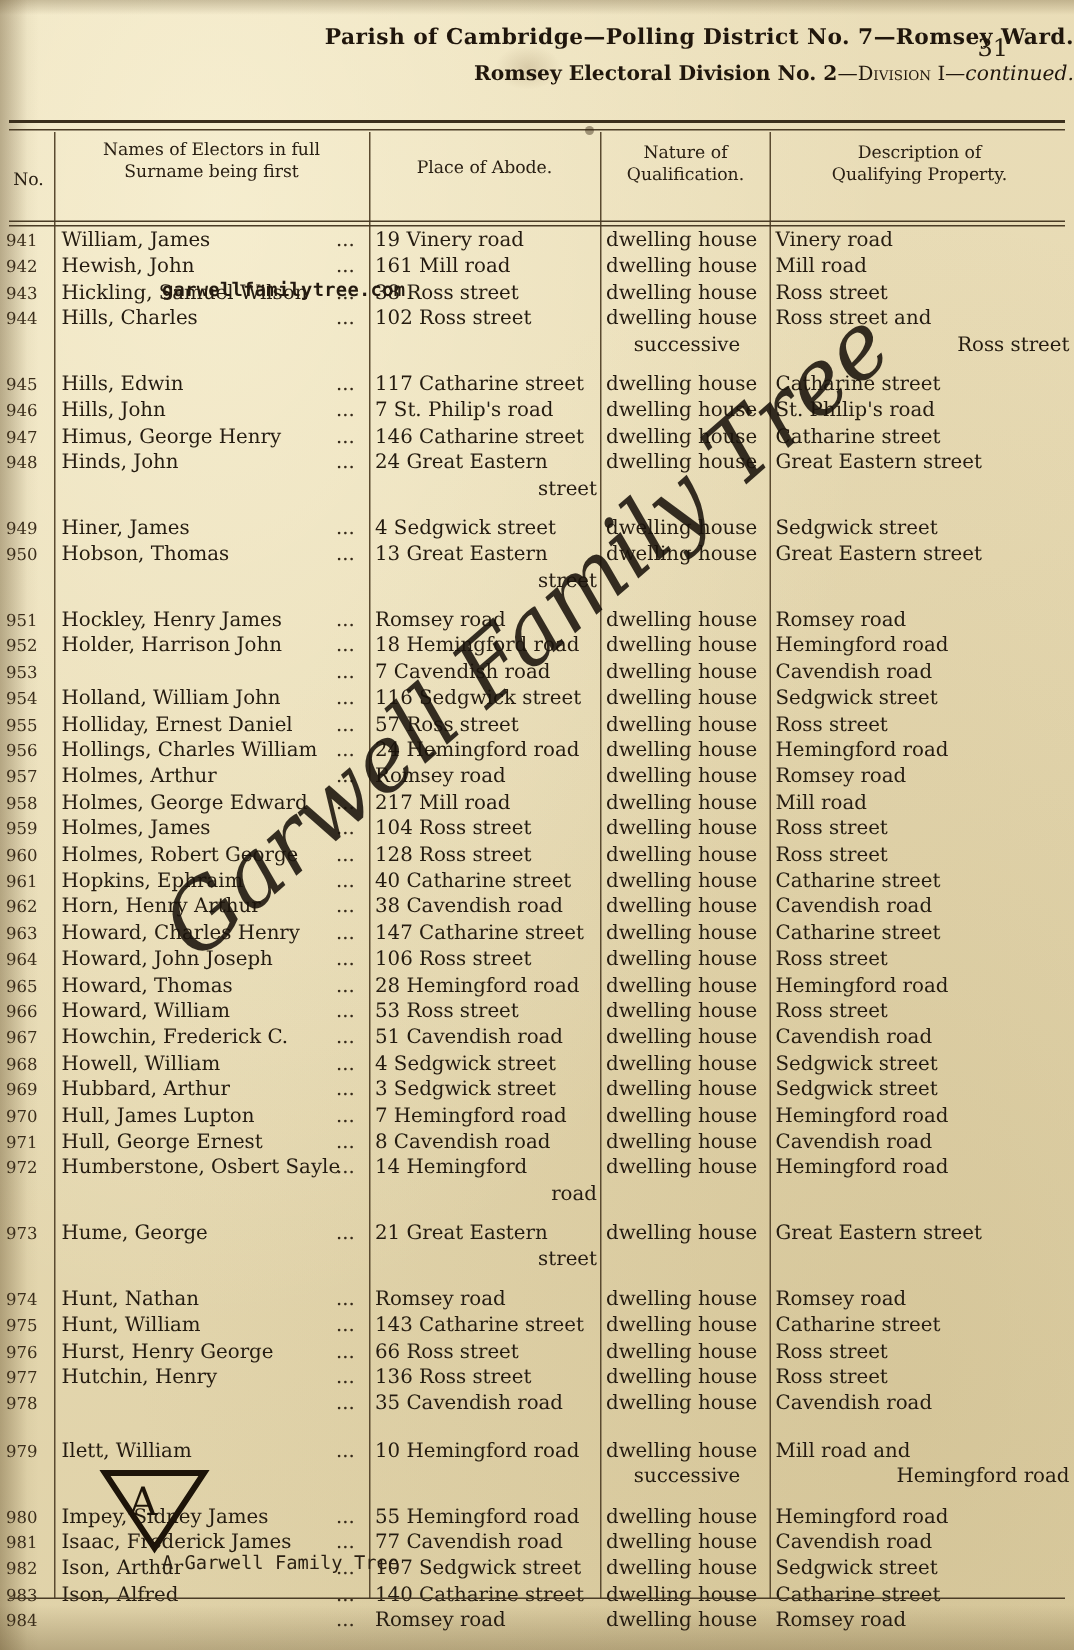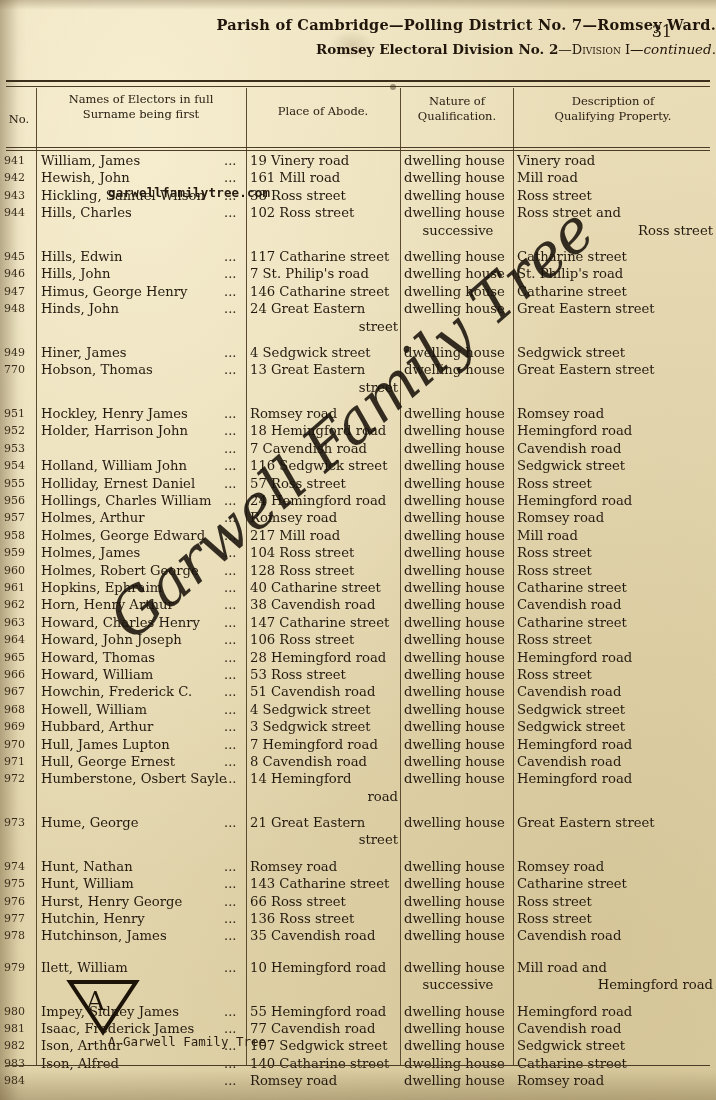--- a/index.html
+++ b/index.html
@@ -370,21 +370,21 @@
       <div class="gap-sm"></div>
       <div class="row">
         <div class="cell c-no">949</div>
         <div class="cell c-name">Hiner, James</div>
         <div class="cell c-dots">...</div>
         <div class="cell c-abode">4 Sedgwick street</div>
         <div class="cell c-nature">dwelling house</div>
         <div class="cell c-desc">Sedgwick street</div>
       </div>
       <div class="row">
-        <div class="cell c-no">770</div>
+        <div class="cell c-no">950</div>
         <div class="cell c-name">Hobson, Thomas</div>
         <div class="cell c-dots">...</div>
         <div class="cell c-abode">13 Great Eastern</div>
         <div class="cell c-nature">dwelling house</div>
         <div class="cell c-desc">Great Eastern street</div>
       </div>
       <div class="row">
         <div class="cell c-no"></div>
         <div class="cell c-name"></div>
         <div class="cell c-abode cont">street</div>
@@ -618,21 +618,20 @@
       <div class="row">
         <div class="cell c-no">977</div>
         <div class="cell c-name">Hutchin, Henry</div>
         <div class="cell c-dots">...</div>
         <div class="cell c-abode">136 Ross street</div>
         <div class="cell c-nature">dwelling house</div>
         <div class="cell c-desc">Ross street</div>
       </div>
       <div class="row">
         <div class="cell c-no">978</div>
-        <div class="cell c-name">Hutchinson, James</div>
         <div class="cell c-dots">...</div>
         <div class="cell c-abode">35 Cavendish road</div>
         <div class="cell c-nature">dwelling house</div>
         <div class="cell c-desc">Cavendish road</div>
       </div>
       <div class="gap-md"></div>
       <div class="row">
         <div class="cell c-no">979</div>
         <div class="cell c-name">Ilett, William</div>
         <div class="cell c-dots">...</div>

